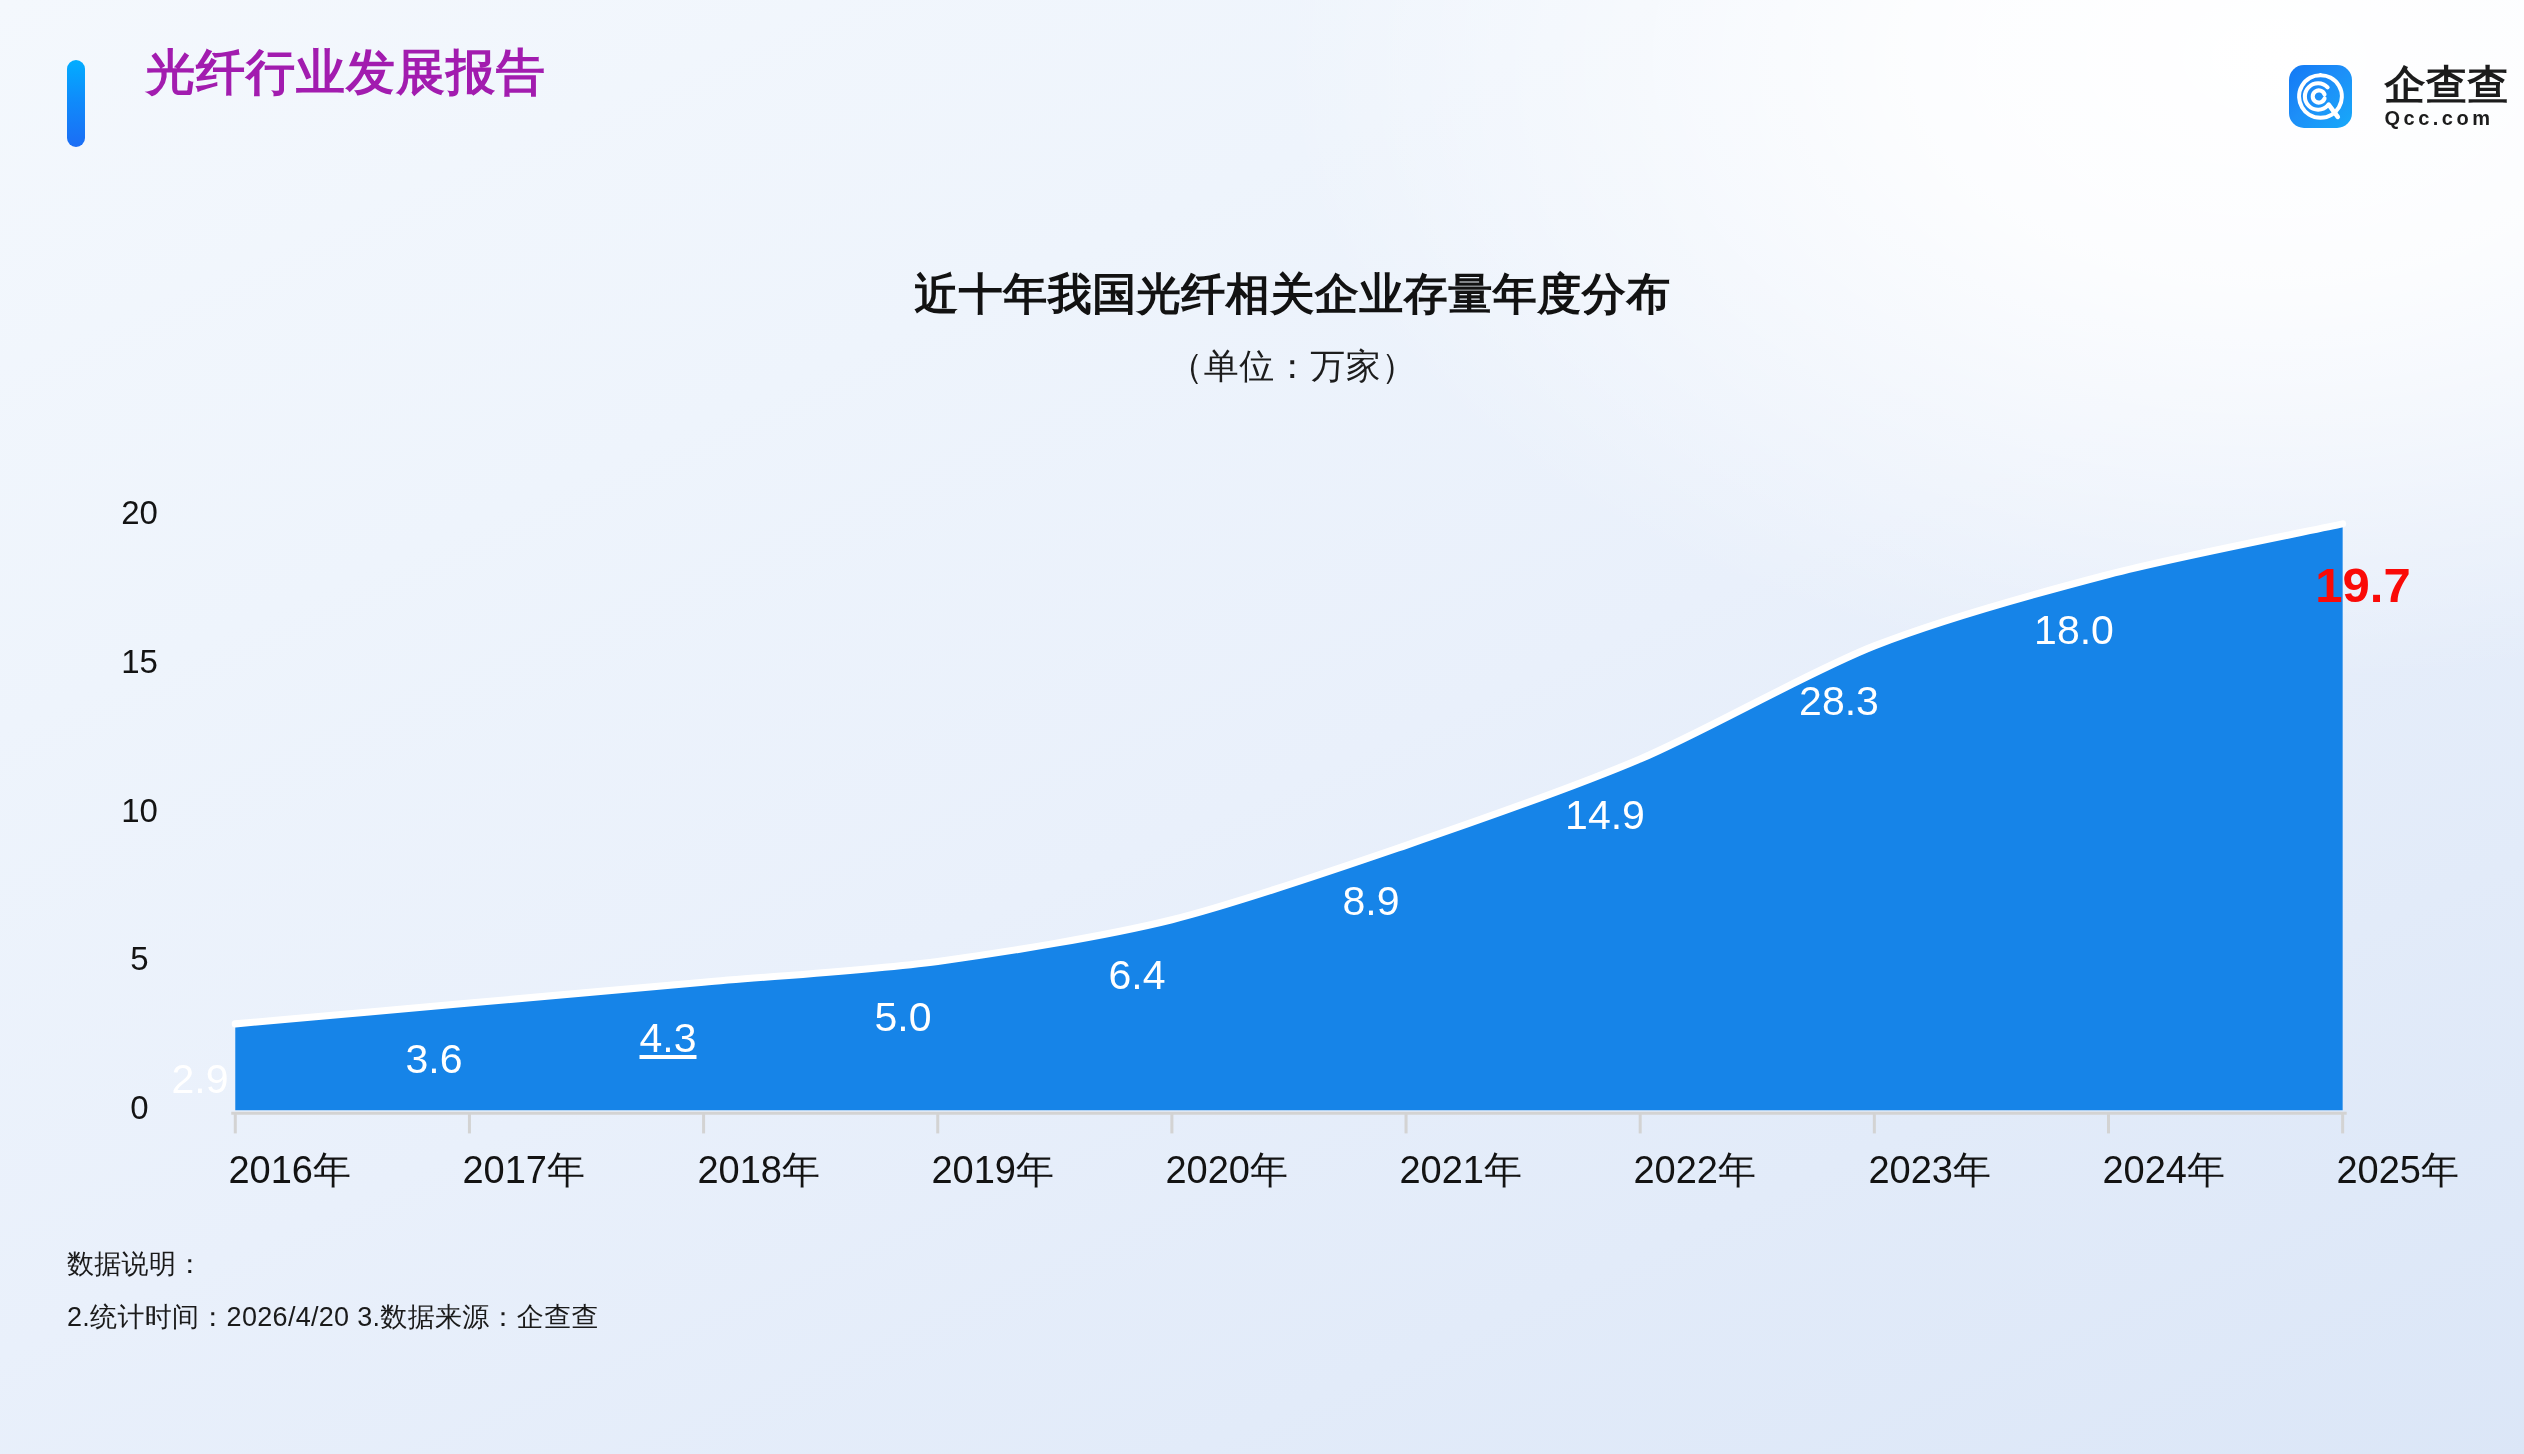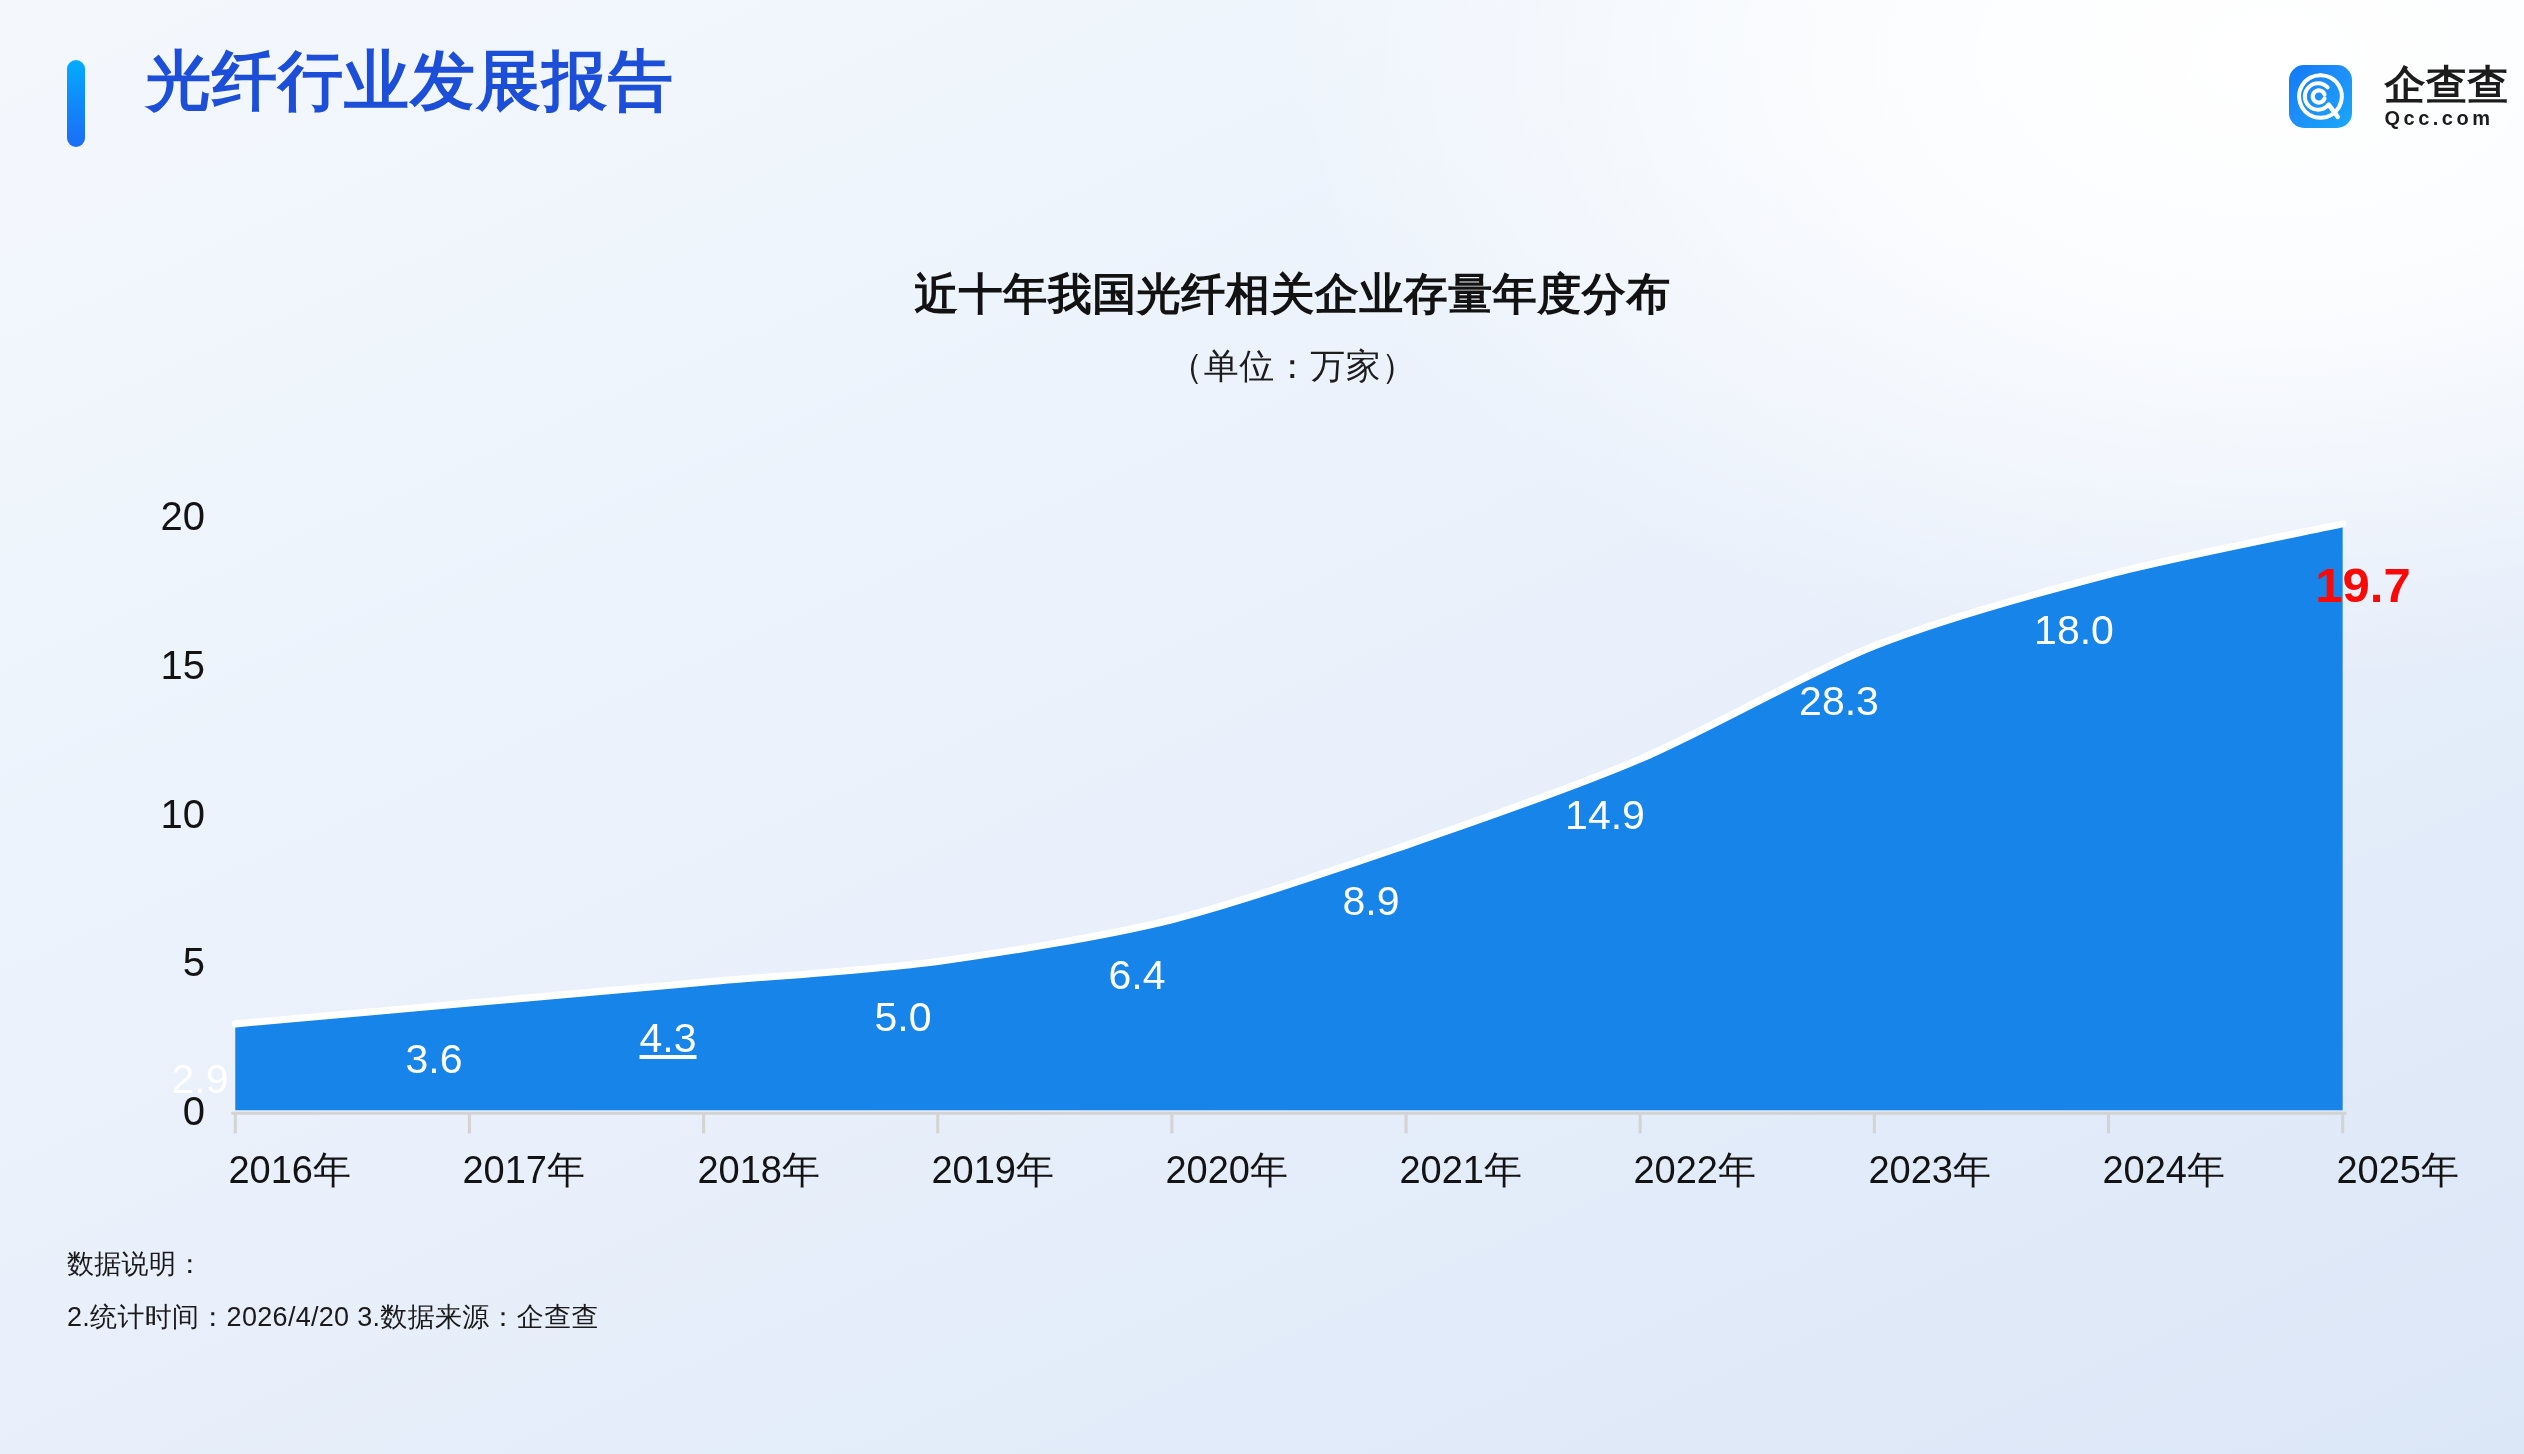--- a/index.html
+++ b/index.html
@@ -33,23 +33,23 @@
   #accent-bar {
     position: absolute;
     left: 67px; top: 60px;
     width: 18px; height: 87px;
     border-radius: 9px;
     background: linear-gradient(180deg, #02adff 0%, #0f8cfb 45%, #1b6df5 100%);
   }
   #report-title {
     position: absolute;
     left: 146px; top: 48px;
-    font-size: 65px;
-    font-weight: 700;
-    color: #1d4ed8;
+    font-size: 49px;
+    font-weight: 700;
+    color: #a21caf;
     letter-spacing: 1px;
     line-height: 1;
     white-space: nowrap;
   }
 
   
   #logo {
     position: absolute;
     right: 76px; top: 65px;
     display: flex;
@@ -119,22 +119,22 @@
     position: absolute;
     left: 0; top: 0;
     width: 2585px; height: 1454px;
     pointer-events: none;
   }
   #plot svg { display: block; width: 2585px; height: 1454px; }
 
   .ytick-label {
     position: absolute;
     width: 131px;
-    text-align: right;
-    font-size: 40px;
+    text-align: center;
+    font-size: 33px;
     color: #131313;
     line-height: 1;
     font-weight: 400;
   }
   .xtick-label {
     position: absolute;
     text-align: right;
     font-size: 38px;
     color: #131313;
     line-height: 1;

